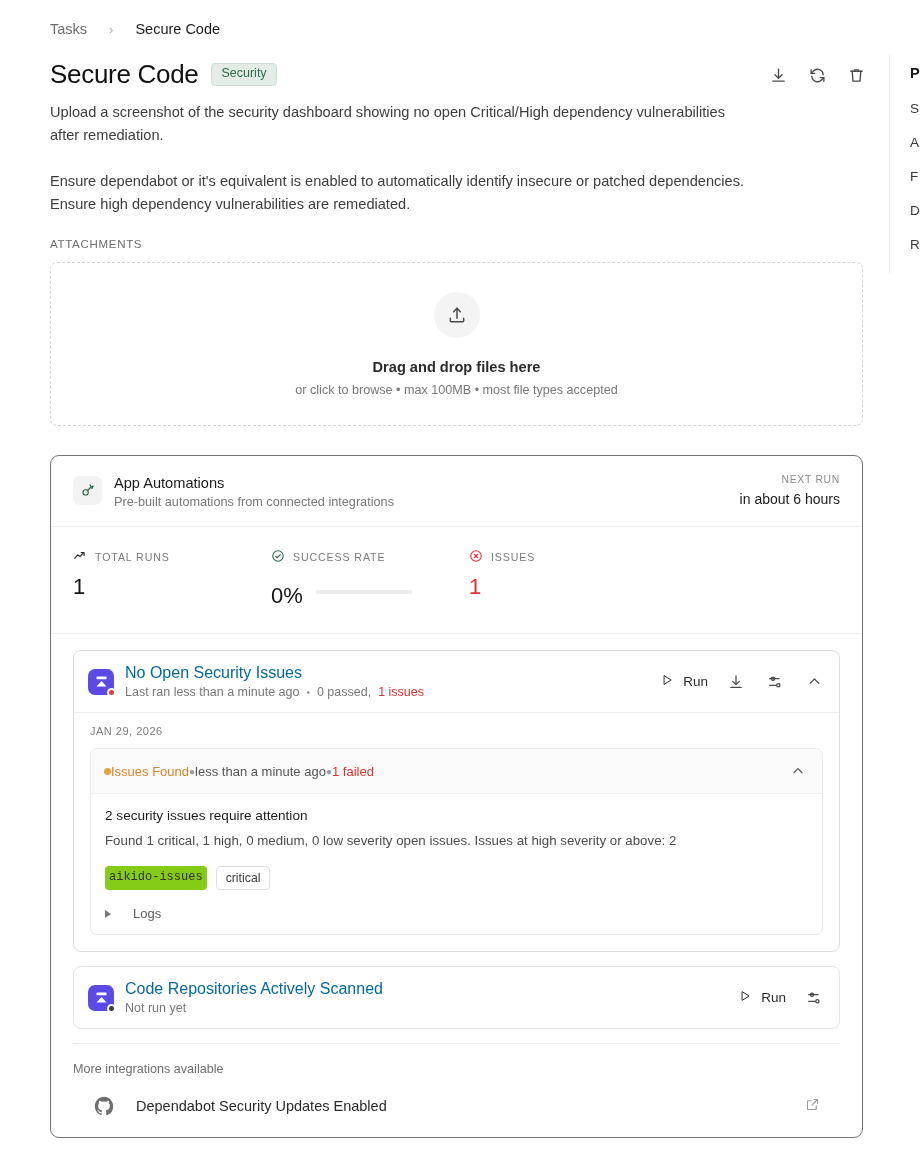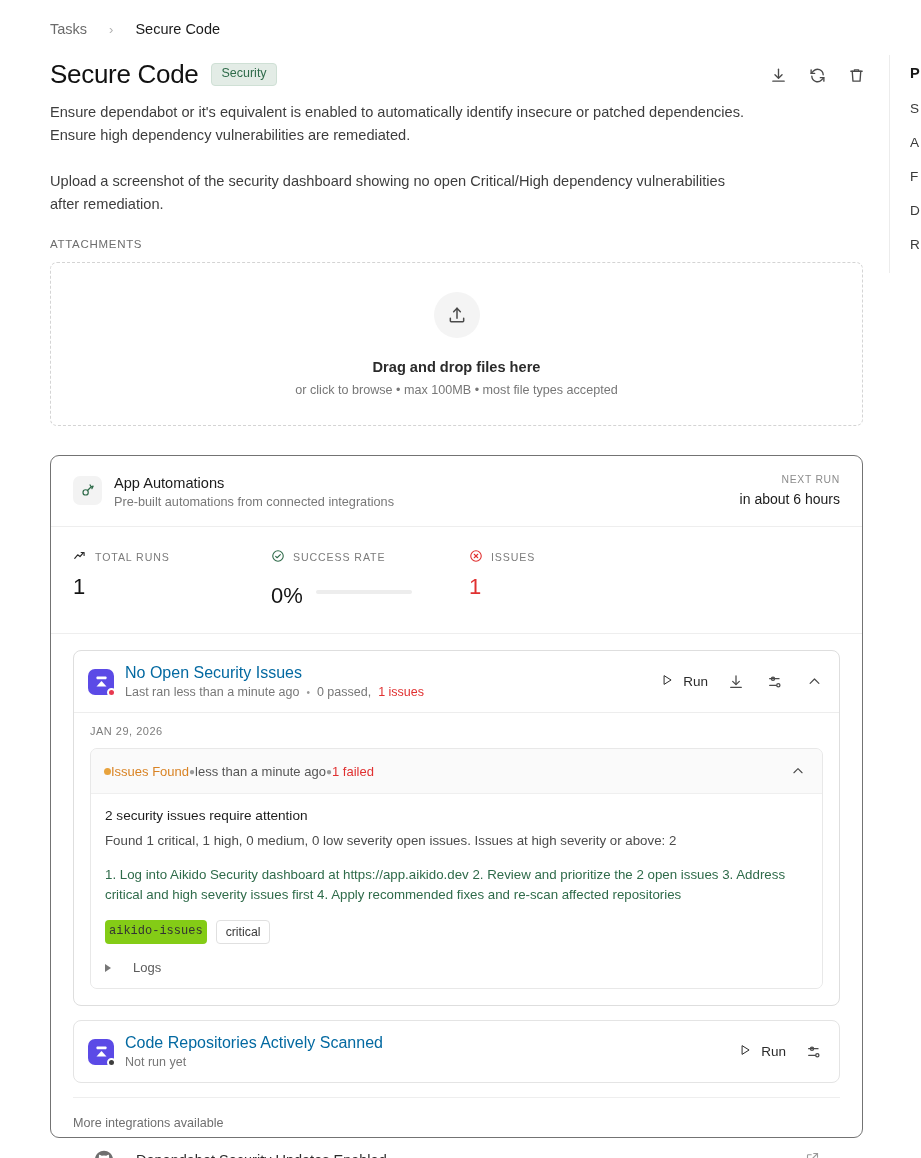--- a/index.html
+++ b/index.html
@@ -249,22 +249,22 @@
     <span class="icon-btn">
       <svg width="17" height="17" viewBox="0 0 24 24" fill="none" stroke="currentColor" stroke-width="1.9" stroke-linecap="round" stroke-linejoin="round">
         <path d="M4 6h16"></path>
           <path d="M9 6V4h6v2"></path>
           <path d="M6 6l1 14h10l1-14"></path>
       </svg>
     </span>
   </div>
 
   <div class="desc">
+    <p>Upload a screenshot of the security dashboard showing no open Critical/High dependency vulnerabilities after remediation.</p>
     <p>Ensure dependabot or it's equivalent is enabled to automatically identify insecure or patched dependencies. Ensure high dependency vulnerabilities are remediated.</p>
-    <p>Upload a screenshot of the security dashboard showing no open Critical/High dependency vulnerabilities after remediation.</p>
   </div>
 
   <div class="attach-label">ATTACHMENTS</div>
   <div class="dropzone">
     <span class="dz-circle">
       <svg width="20" height="20" viewBox="0 0 24 24" fill="none" stroke="currentColor" stroke-width="1.8" stroke-linecap="round" stroke-linejoin="round">
         <path d="M12 16V4"></path>
           <path d="M8 8l4-4 4 4"></path>
           <path d="M4 16v3a1 1 0 0 0 1 1h14a1 1 0 0 0 1-1v-3"></path>
       </svg>
@@ -405,21 +405,20 @@
               <span class="spacer"></span>
               <span class="icon-btn">
                 <svg width="14" height="14" viewBox="0 0 24 24" fill="none" stroke="currentColor" stroke-width="1.9" stroke-linecap="round" stroke-linejoin="round">
                   <path d="M5 15l7-7 7 7"></path>
                 </svg>
               </span>
             </div>
             <div class="run-body">
               <div class="rb-title">2 security issues require attention</div>
               <div class="rb-sub">Found 1 critical, 1 high, 0 medium, 0 low severity open issues. Issues at high severity or above: 2</div>
-              <div class="rb-steps">1. Log into Aikido Security dashboard at https://app.aikido.dev 2. Review and prioritize the 2 open issues 3. Address critical and high severity issues first 4. Apply recommended fixes and re-scan affected repositories</div>
               <div class="tags">
                 <span class="tag-mono">aikido-issues</span>
                 <span class="tag-pill">critical</span>
               </div>
               <div class="logs-row">
                 <span class="tri"></span>
                 <span>Logs</span>
               </div>
             </div>
           </div>

